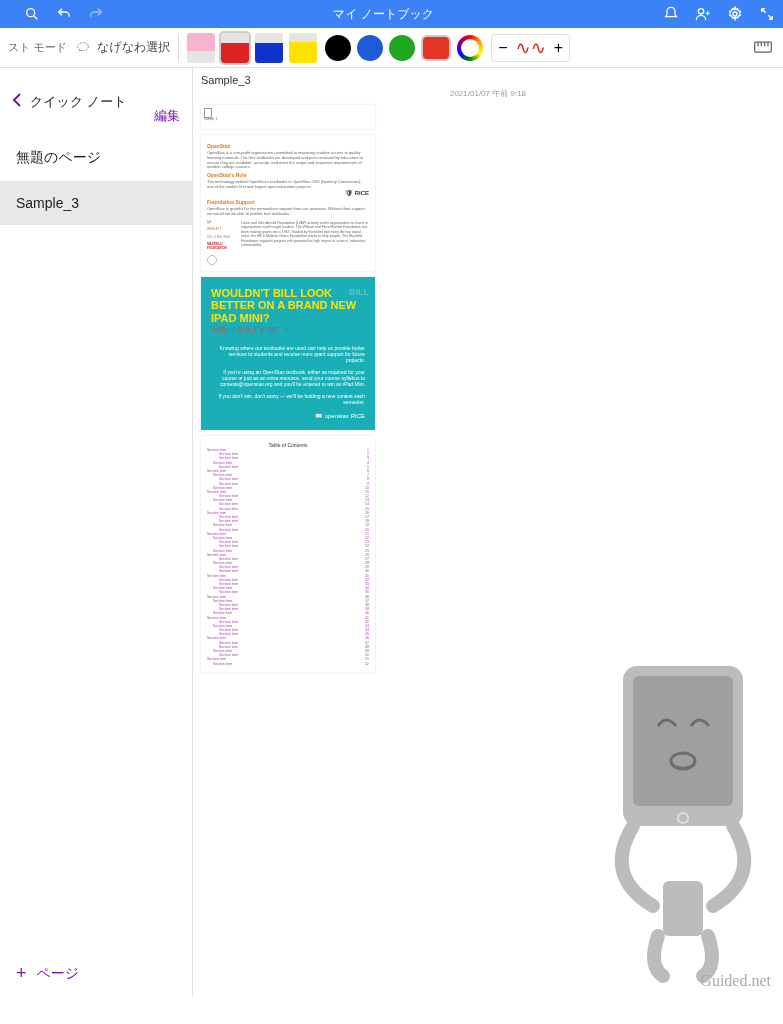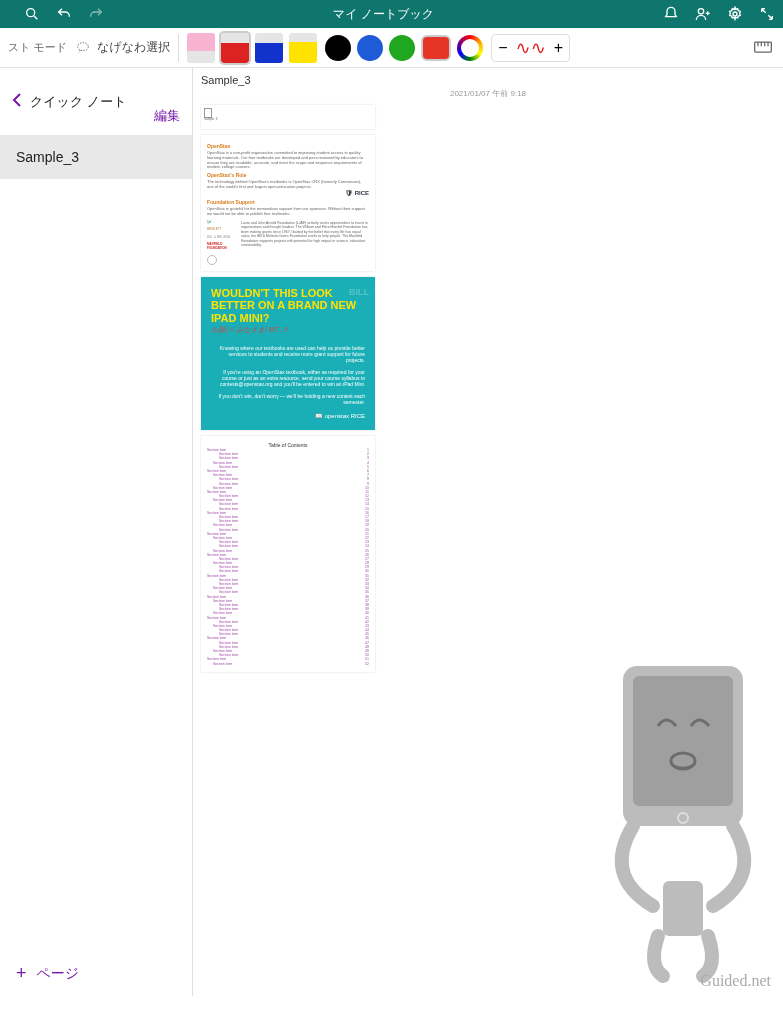--- a/index.html
+++ b/index.html
@@ -1,17 +1,17 @@
 <!DOCTYPE html>
 <html><head>
 <meta charset="utf-8">
 <style>
 * { margin: 0; padding: 0; box-sizing: border-box; }
 body { font-family: -apple-system, "Hiragino Sans", sans-serif; width: 783px; height: 1024px; overflow: hidden; background: #fff; position: relative; }
-.header { background: #0f766e; color: #fff; padding-left: 16px; }
+.header { background: #3b82f6; color: #fff; padding-left: 16px; }
 .header-top { display: flex; align-items: center; height: 28px; padding: 0 8px; }
 .header-top-left { display: flex; gap: 16px; }
 .header-top-center { flex: 1; text-align: center; font-size: 12px; }
 .header-top-right { display: flex; gap: 16px; }
 .icon-btn { width: 16px; height: 16px; display: flex; align-items: center; justify-content: center; cursor: pointer; }
 .tabs { display: flex; justify-content: center; gap: 4px; height: 28px; align-items: flex-end; }
 .tab { padding: 4px 14px; font-size: 13px; cursor: pointer; border-radius: 4px 4px 0 0; }
 .tab.active { background: #fff; color: #7719aa; }
 .toolbar { height: 40px; background: #fff; border-bottom: 1px solid #e0e0e0; display: flex; align-items: center; padding: 0 8px; gap: 8px; }
 .tool-group { display: flex; align-items: center; gap: 6px; }
@@ -155,20 +155,21 @@
 
 <div class="main">
   <div class="sidebar">
     <div class="sb-header">
       <span class="back-ch"><svg width="10" height="14" viewBox="0 0 10 14" fill="none" stroke="#7719aa" stroke-width="2">
             <path d="M8 1L2 7l6 6"></path>
           </svg></span>
       <span class="sb-title">クイック ノート</span>
       <span class="sb-edit">編集</span>
     </div>
+    <div class="page-item">無題のページ</div>
     <div class="page-item active">Sample_3</div>
     <div class="sb-footer">
       <span style="font-size:18px">+</span>
       <span>ページ</span>
     </div>
   </div>
 
   <div class="content">
     <div class="doc-title">Sample_3</div>
     <div class="doc-meta">2021/01/07 午前 9:18</div>
@@ -199,21 +200,21 @@
           </div>
           <div style="flex:1;font-size:3.5px;line-height:1.3">
             Laura and John Arnold Foundation (LJAF) actively seeks opportunities to invest in organizations and thought leaders. The William and Flora Hewlett Foundation has been making grants since 1967. Guided by the belief that every life has equal value, the Bill &amp; Melinda Gates Foundation works to help people. The Maxfield Foundation supports projects with potential for high impact in science, education, sustainability.
           </div>
         </div>
       </div>
 
       <div class="page teal">
         <div style="position:relative">
           <div style="position:absolute;right:-4px;top:0"><span class="teal-sub">BILL</span></div>
-          <div class="teal-headline">WOULDN'T THIS LOOK BETTER ON A BRAND NEW IPAD MINI?</div>
+          <div class="teal-headline">WOULDN'T BILL LOOK BETTER ON A BRAND NEW IPAD MINI?</div>
           <div class="teal-hand">お願い! みなさま! MT...!!</div>
         </div>
         <div class="teal-body">
           <div>Knowing where our textbooks are used can help us provide better services to students and receive more grant support for future projects.</div><br>
           <div>If you're using an OpenStax textbook, either as required for your course or just as an extra resource, send your course syllabus to contests@openstax.org and you'll be entered to win an iPad Mini.</div><br>
           <div>If you don't win, don't worry — we'll be holding a new contest each semester.</div>
         </div>
         <div style="text-align:right;margin-top:8px;font-size:6px">📖 <span>openstax  RICE</span></div>
       </div>
 

